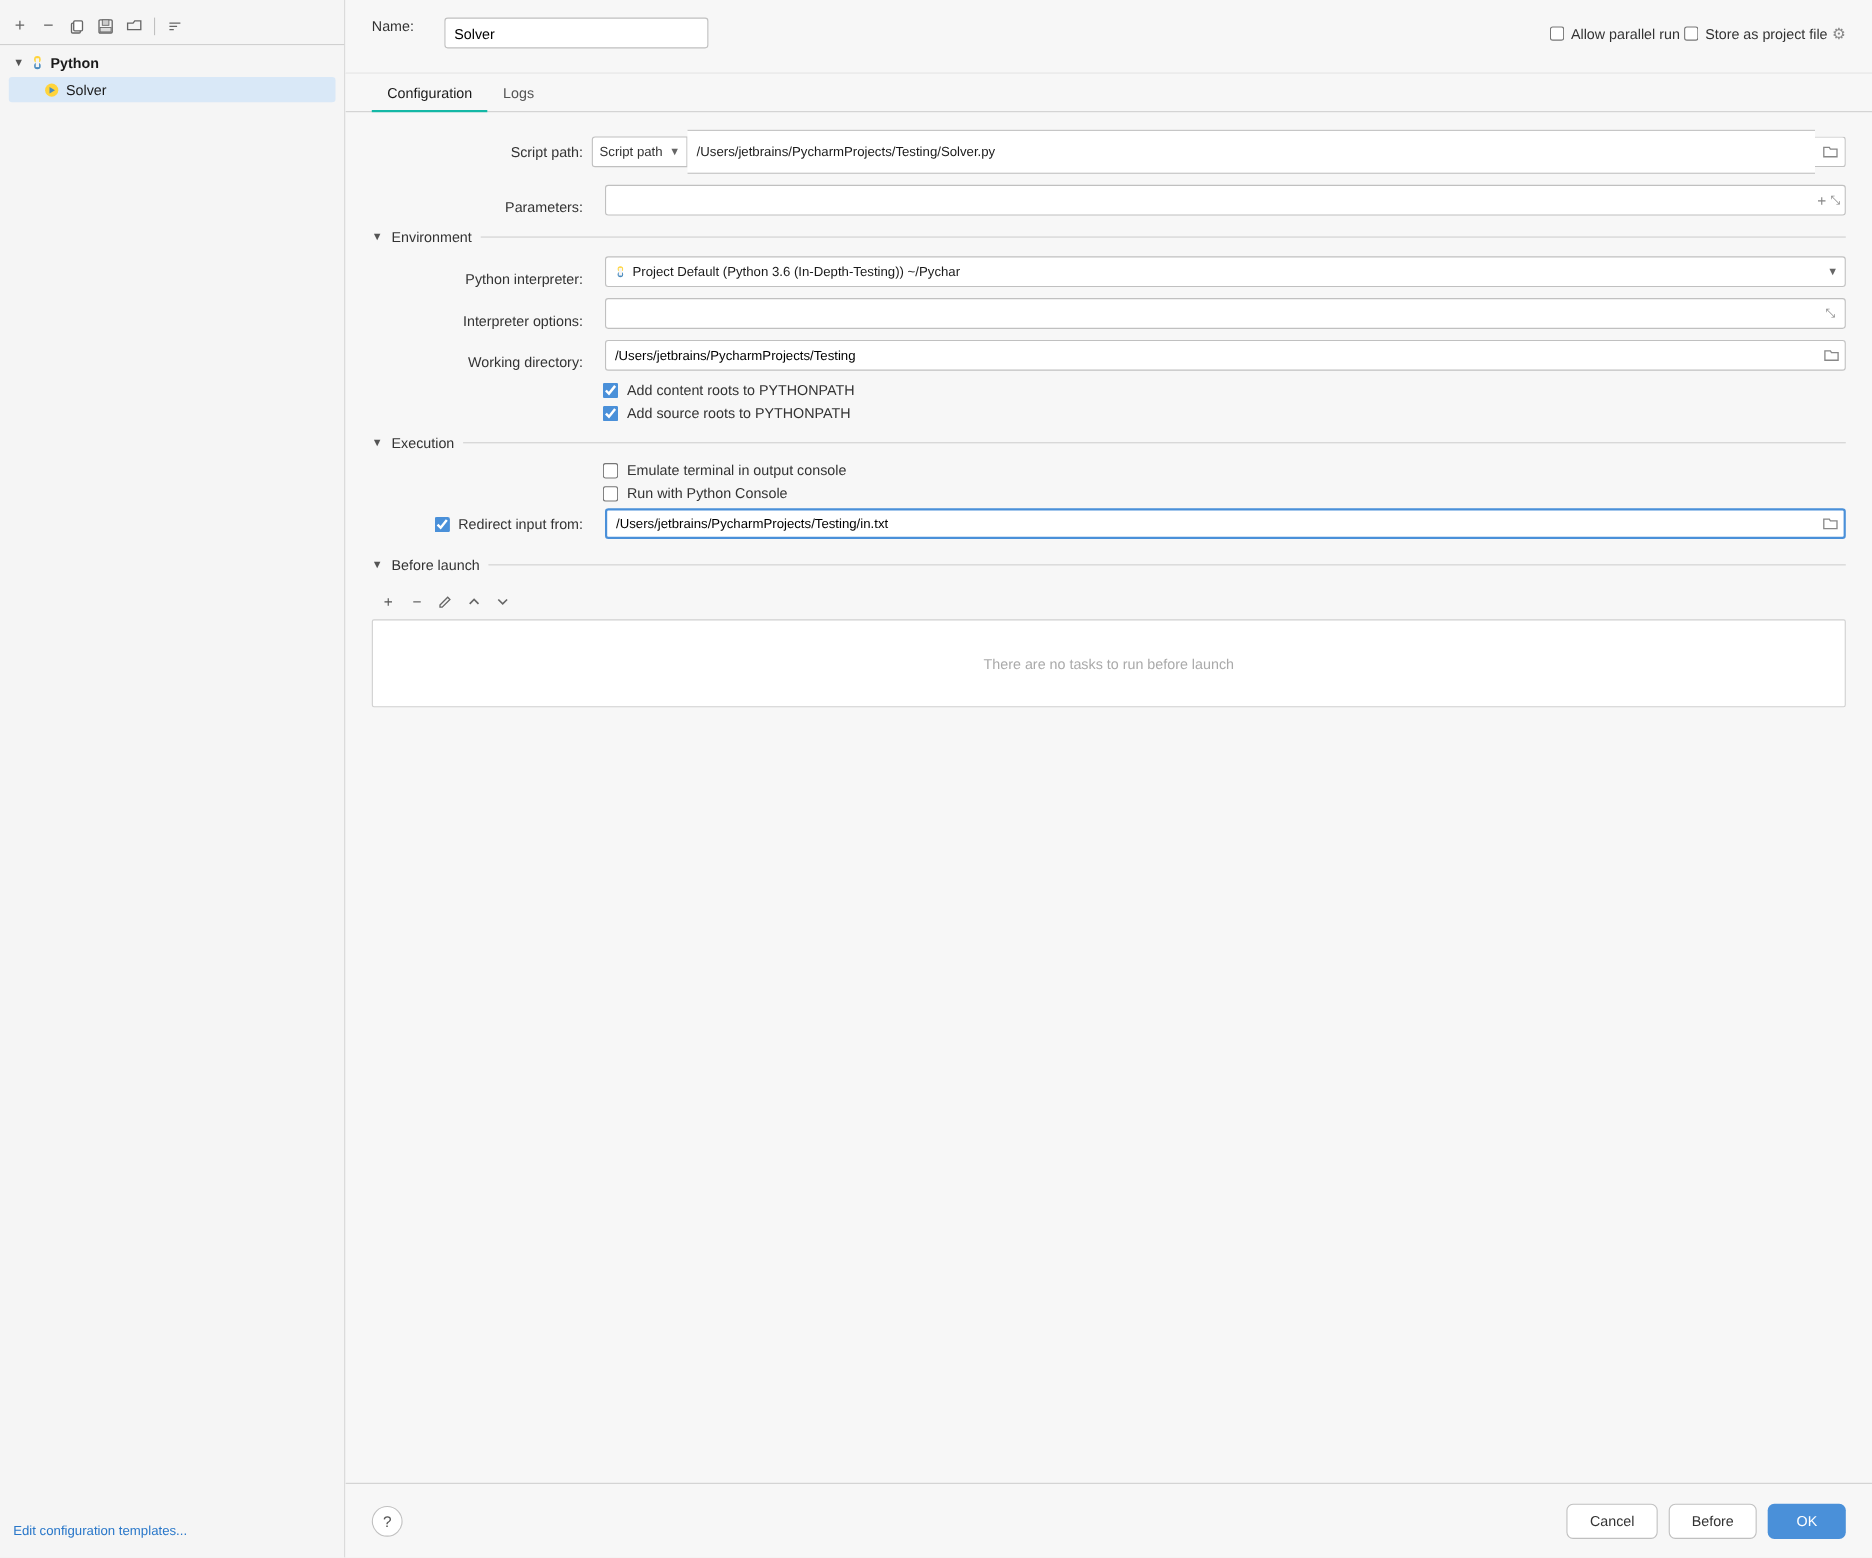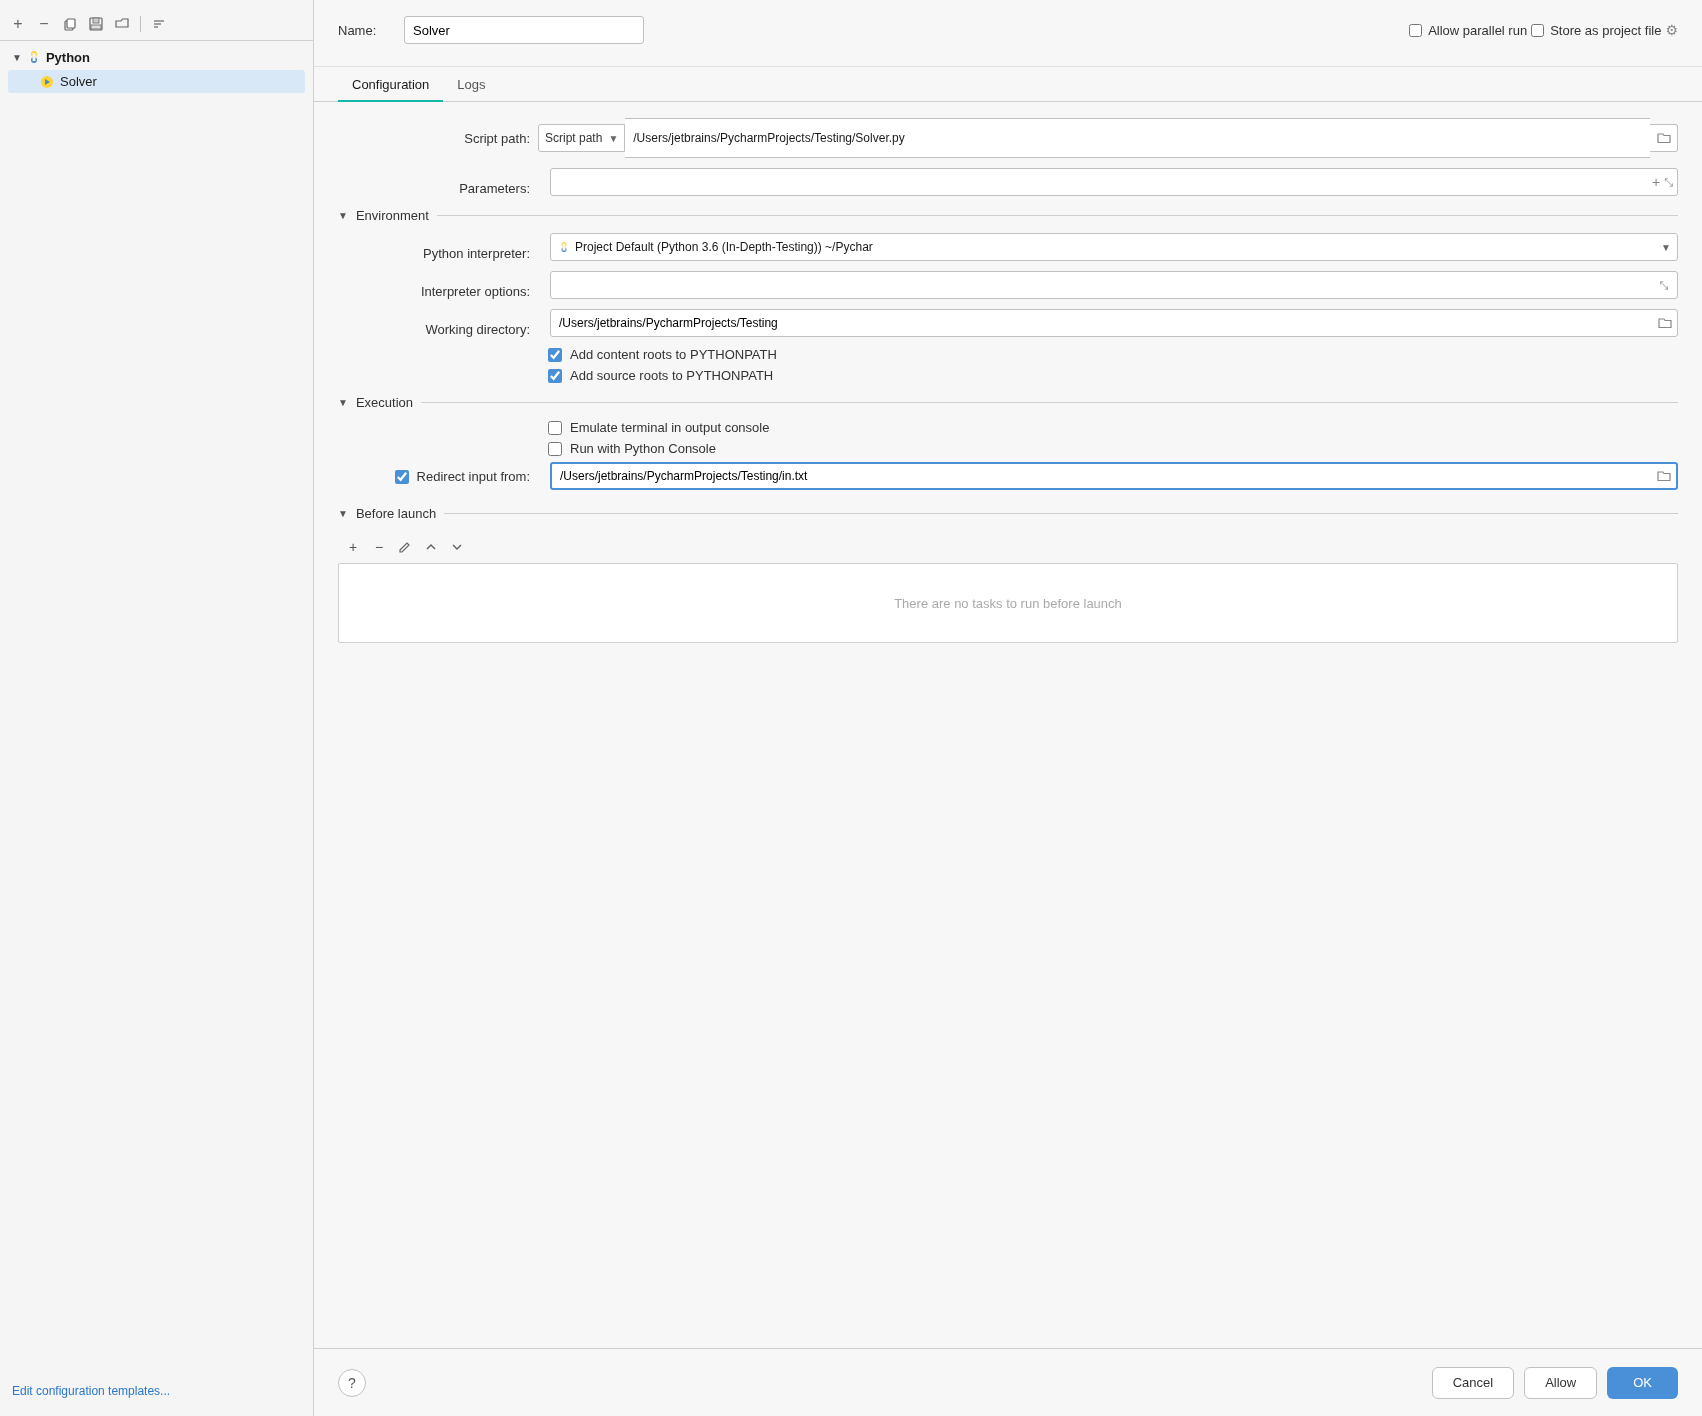--- a/index.html
+++ b/index.html
@@ -116,21 +116,20 @@
 
     
     .config-header {
       padding: 16px 24px 10px 24px;
       background: #f7f7f7;
       border-bottom: 1px solid #e0e0e0;
     }
 
     .name-row {
       display: flex;
-      align-items: center;
       gap: 16px;
       margin-bottom: 12px;
     }
 
     .name-label {
       font-size: 13px;
       color: #333;
       min-width: 50px;
     }
 
@@ -830,18 +829,18 @@
           <span class="no-tasks-text">There are no tasks to run before launch</span>
         </div>
       </div>
 
     </div>
 
     <div class="bottom-bar">
       <button class="help-btn">?</button>
       <div class="bottom-actions">
         <button class="btn-cancel">Cancel</button>
-        <button class="btn-apply">Allow</button>
+        <button class="btn-apply">Before</button>
         <button class="btn-ok">OK</button>
       </div>
     </div>
   </div>
 </div>
 
 </body></html>

